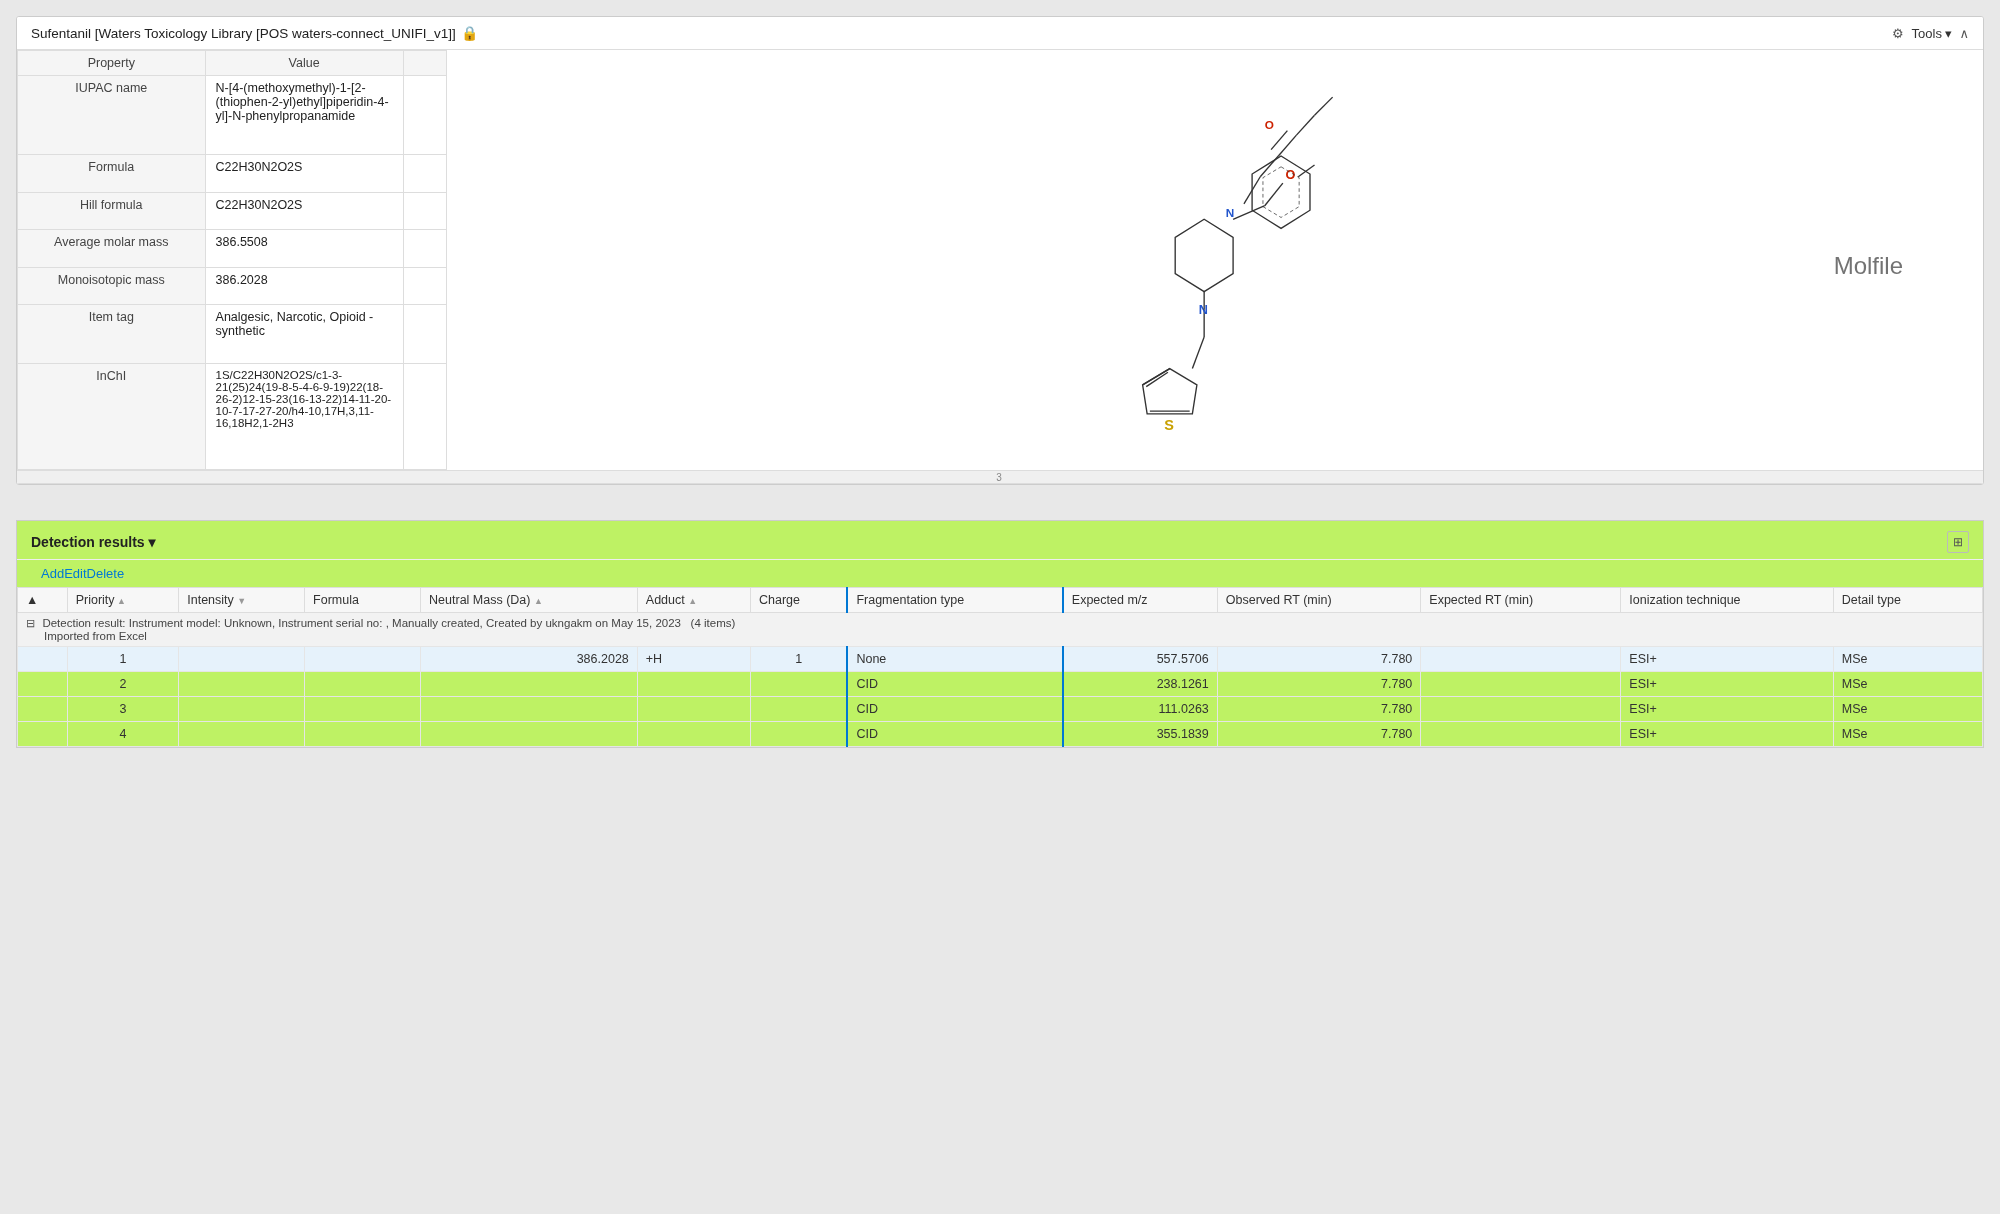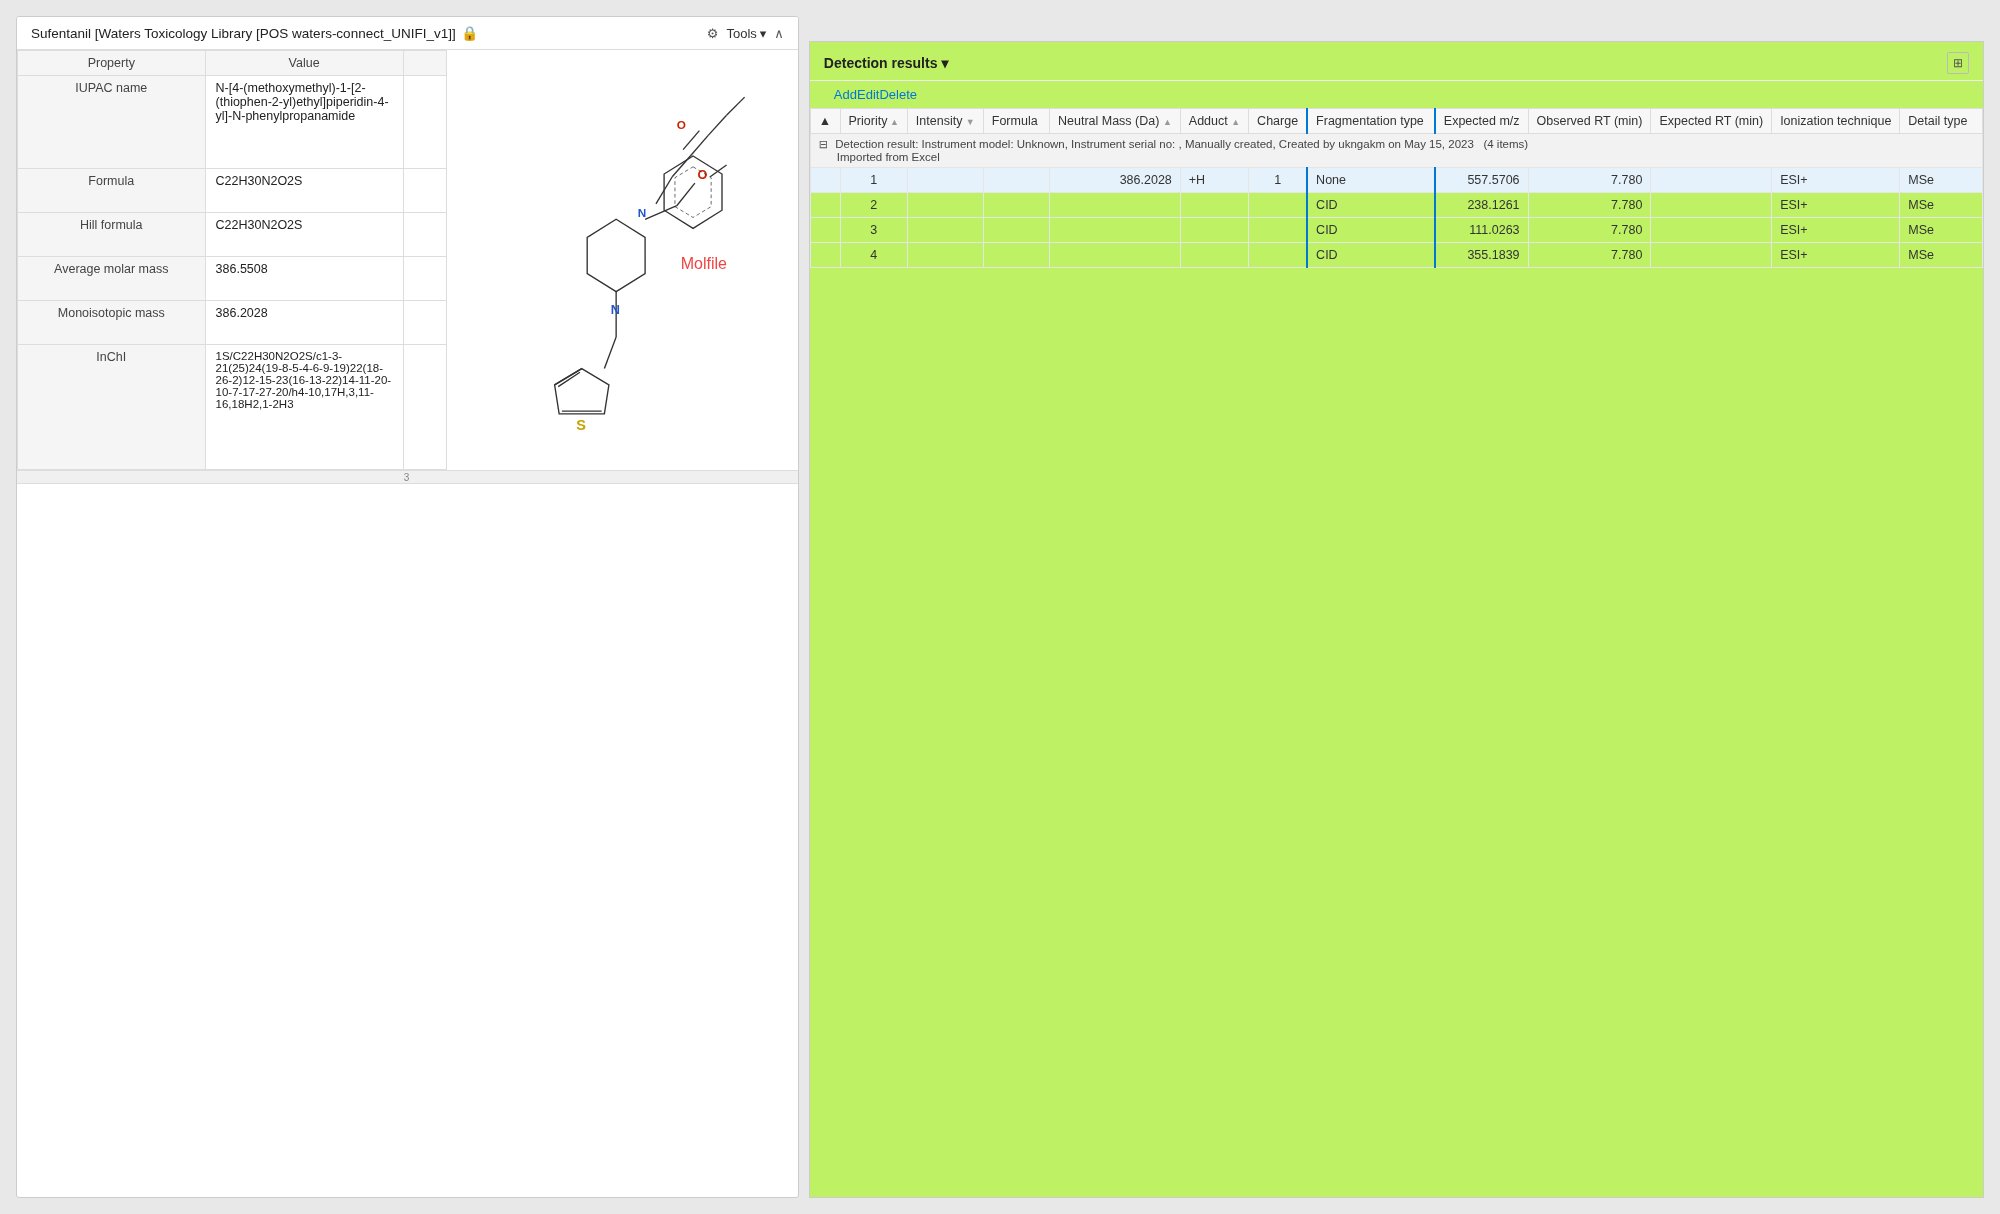--- a/index.html
+++ b/index.html
@@ -6,21 +6,21 @@
     body {
       font-family: 'Segoe UI', Arial, sans-serif;
       font-size: 13px;
       background: #e8e8e8;
       color: #333;
     }
 
     .outer-wrapper {
       padding: 16px;
       display: flex;
-      flex-direction: row;
+      flex-direction: column;
       gap: 10px;
       min-height: 100vh;
     }
 
     
     .top-panel {
       background: #fff;
       border: 1px solid #ccc;
       border-radius: 3px;
       padding: 0;
@@ -116,23 +116,23 @@
       padding: 20px;
       position: relative;
       min-height: 400px;
     }
 
     .molfile-label {
       position: absolute;
       right: 80px;
       top: 50%;
       transform: translateY(-30%);
-      font-size: 16px;
+      font-size: 24px;
       font-weight: 400;
-      color: #ef4444;
+      color: #737373;
     }
 
     
     .molecule-svg {
       width: 320px;
       height: 380px;
     }
 
     
     .divider-handle {
@@ -325,20 +325,25 @@
             <th>Average molar mass</th>
             <td class="value-cell">386.5508</td>
             <td></td>
           </tr>
           <tr>
             <th>Monoisotopic mass</th>
             <td class="value-cell">386.2028</td>
             <td></td>
           </tr>
           <tr>
+            <th>Item tag</th>
+            <td class="value-cell">Analgesic, Narcotic, Opioid - synthetic</td>
+            <td></td>
+          </tr>
+          <tr>
             <th>InChI</th>
             <td class="value-cell" style="font-size:11.5px;">1S/C22H30N2O2S/c1-3-21(25)24(19-8-5-4-6-9-19)22(18-26-2)12-15-23(16-13-22)14-11-20-10-7-17-27-20/h4-10,17H,3,11-16,18H2,1-2H3</td>
             <td></td>
           </tr>
         </tbody>
       </table>
 
       <div class="molecule-area">
 
         <svg class="molecule-svg" viewBox="0 0 320 420">

